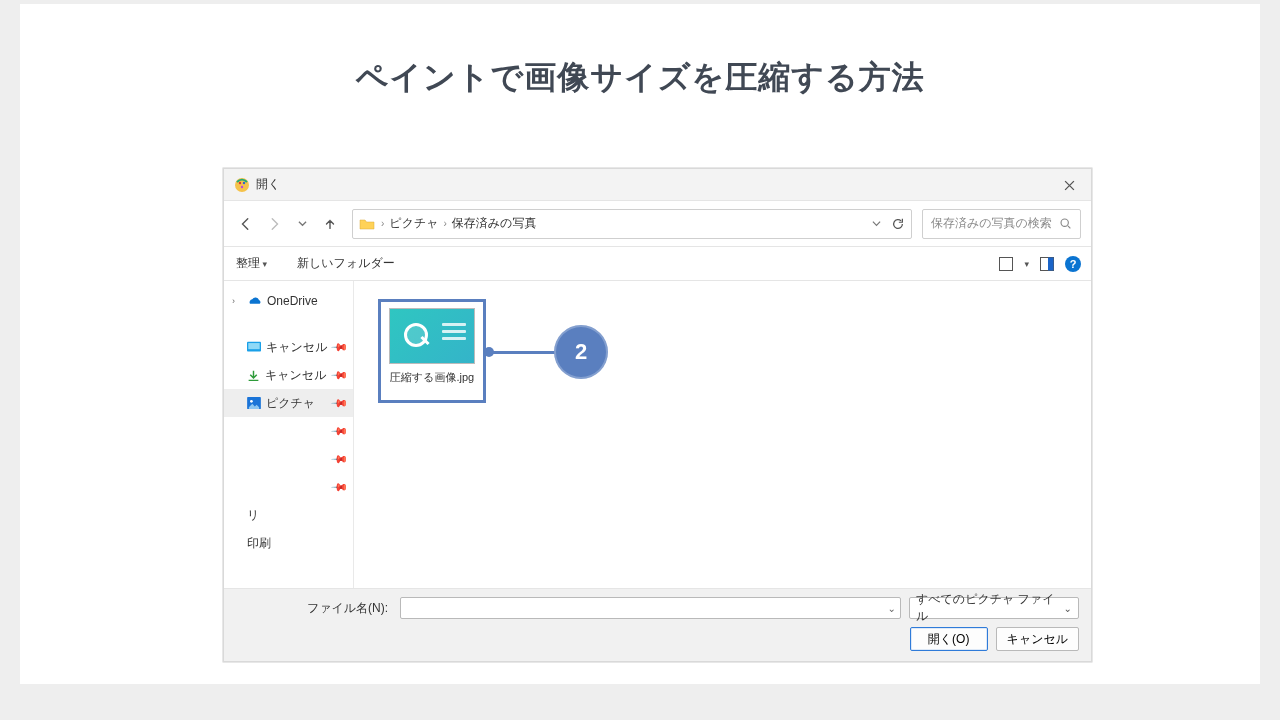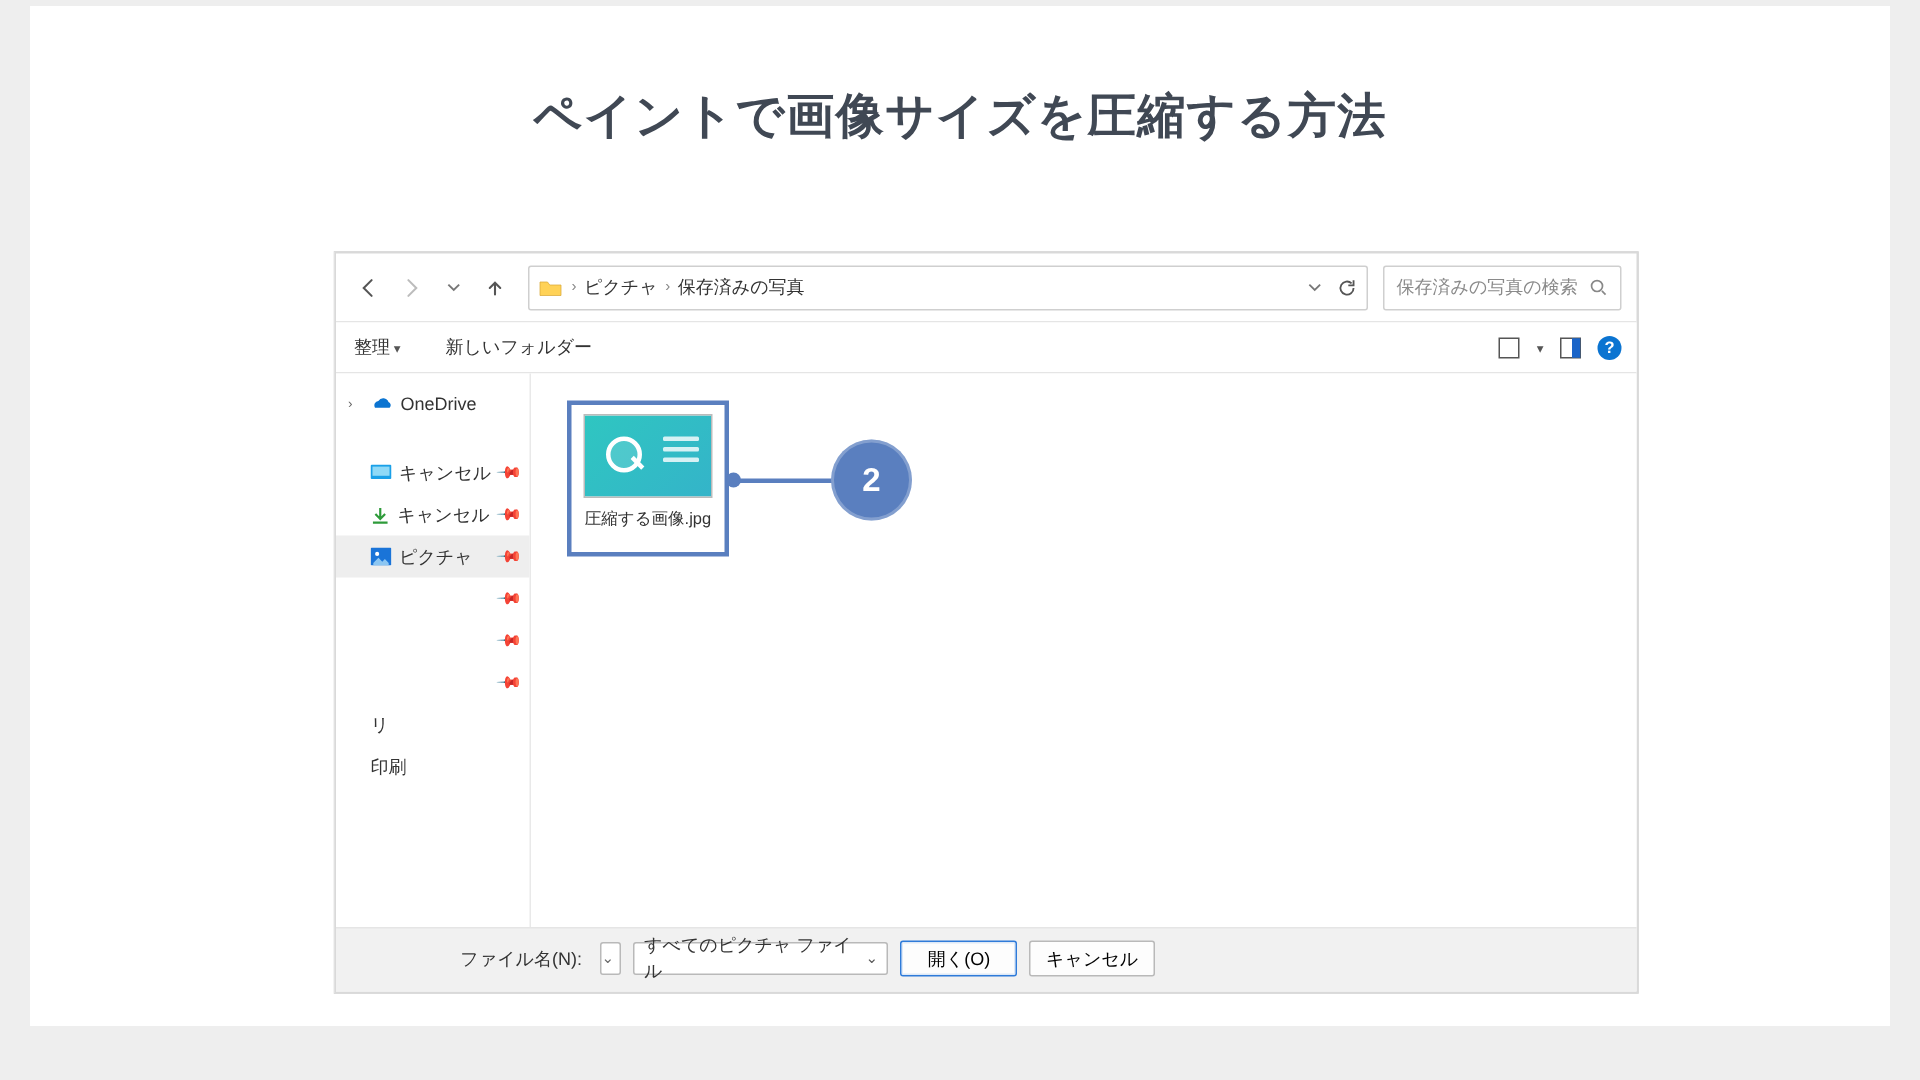--- a/index.html
+++ b/index.html
@@ -115,21 +115,21 @@
   }
   .callout-badge {
     position:absolute; left:200px; top:44px; width:54px; height:54px; border-radius:50%;
     background:#5a7fbf; color:#fff; display:flex; align-items:center; justify-content:center;
     font-size:22px; font-weight:600; box-shadow: inset 0 0 0 2px rgba(255,255,255,0.25);
   }
 
   
   .footer {
     border-top:1px solid #e5e5e5; background:#f1f1f1; padding: 8px 12px 10px;
-    display:flex; flex-direction:row; gap:8px;
+    display:flex; flex-direction:column; gap:8px;
   }
   .fn-row { display:flex; align-items:center; gap:8px; font-size:12px; color:#333; }
   .fn-label { width: 128px; text-align:right; padding-right:4px; margin-left:28px;}
   .fn-input {
     flex:1; height:22px; border:1px solid #b9b9b9; border-radius:2px; background:#fff;
     display:flex; align-items:center; justify-content:flex-end; padding-right:4px; color:#666;
   }
   .ft-select {
     width: 170px; height:22px; border:1px solid #b9b9b9; border-radius:2px; background:#fff;
     font-size:12px; display:flex; align-items:center; justify-content:space-between; padding:0 6px;
@@ -147,20 +147,37 @@
 </style>
 </head>
 <body>
 
 <div class="canvas">
 
   <h1 class="page-title">ペイントで画像サイズを圧縮する方法</h1>
 
   <div class="dialog">
 
+    <div class="titlebar">
+      <span class="paint-ico">
+        <svg viewBox="0 0 16 16">
+            <circle cx="8" cy="8" r="7" fill="#f5c24a"></circle>
+            <path d="M3 5c3-3 7-3 10 0" stroke="#2a7" stroke-width="2" fill="none"></path>
+            <circle cx="6" cy="6" r="1.2" fill="#d33"></circle>
+            <circle cx="10" cy="6" r="1.2" fill="#36c"></circle>
+            <circle cx="8" cy="10" r="1.2" fill="#b4d"></circle>
+          </svg>
+      </span>
+      <span class="titlebar-text">開く</span>
+      <div class="close-btn">
+        <svg width="11" height="11" viewBox="0 0 10 10">
+            <path d="M1 1l8 8M9 1l-8 8" stroke="currentColor" stroke-width="1.2"></path>
+          </svg>
+      </div>
+    </div>
 
     <div class="navrow">
       <span class="navbtn">
         <svg width="14" height="14" viewBox="0 0 16 16">
             <path d="M10 2L4 8l6 6" stroke="#555" stroke-width="1.6" fill="none" stroke-linecap="round"></path>
           </svg>
       </span>
       <span class="navbtn disabled">
         <svg width="14" height="14" viewBox="0 0 16 16">
             <path d="M6 2l6 6-6 6" stroke="#bcbcbc" stroke-width="1.6" fill="none" stroke-linecap="round"></path>

